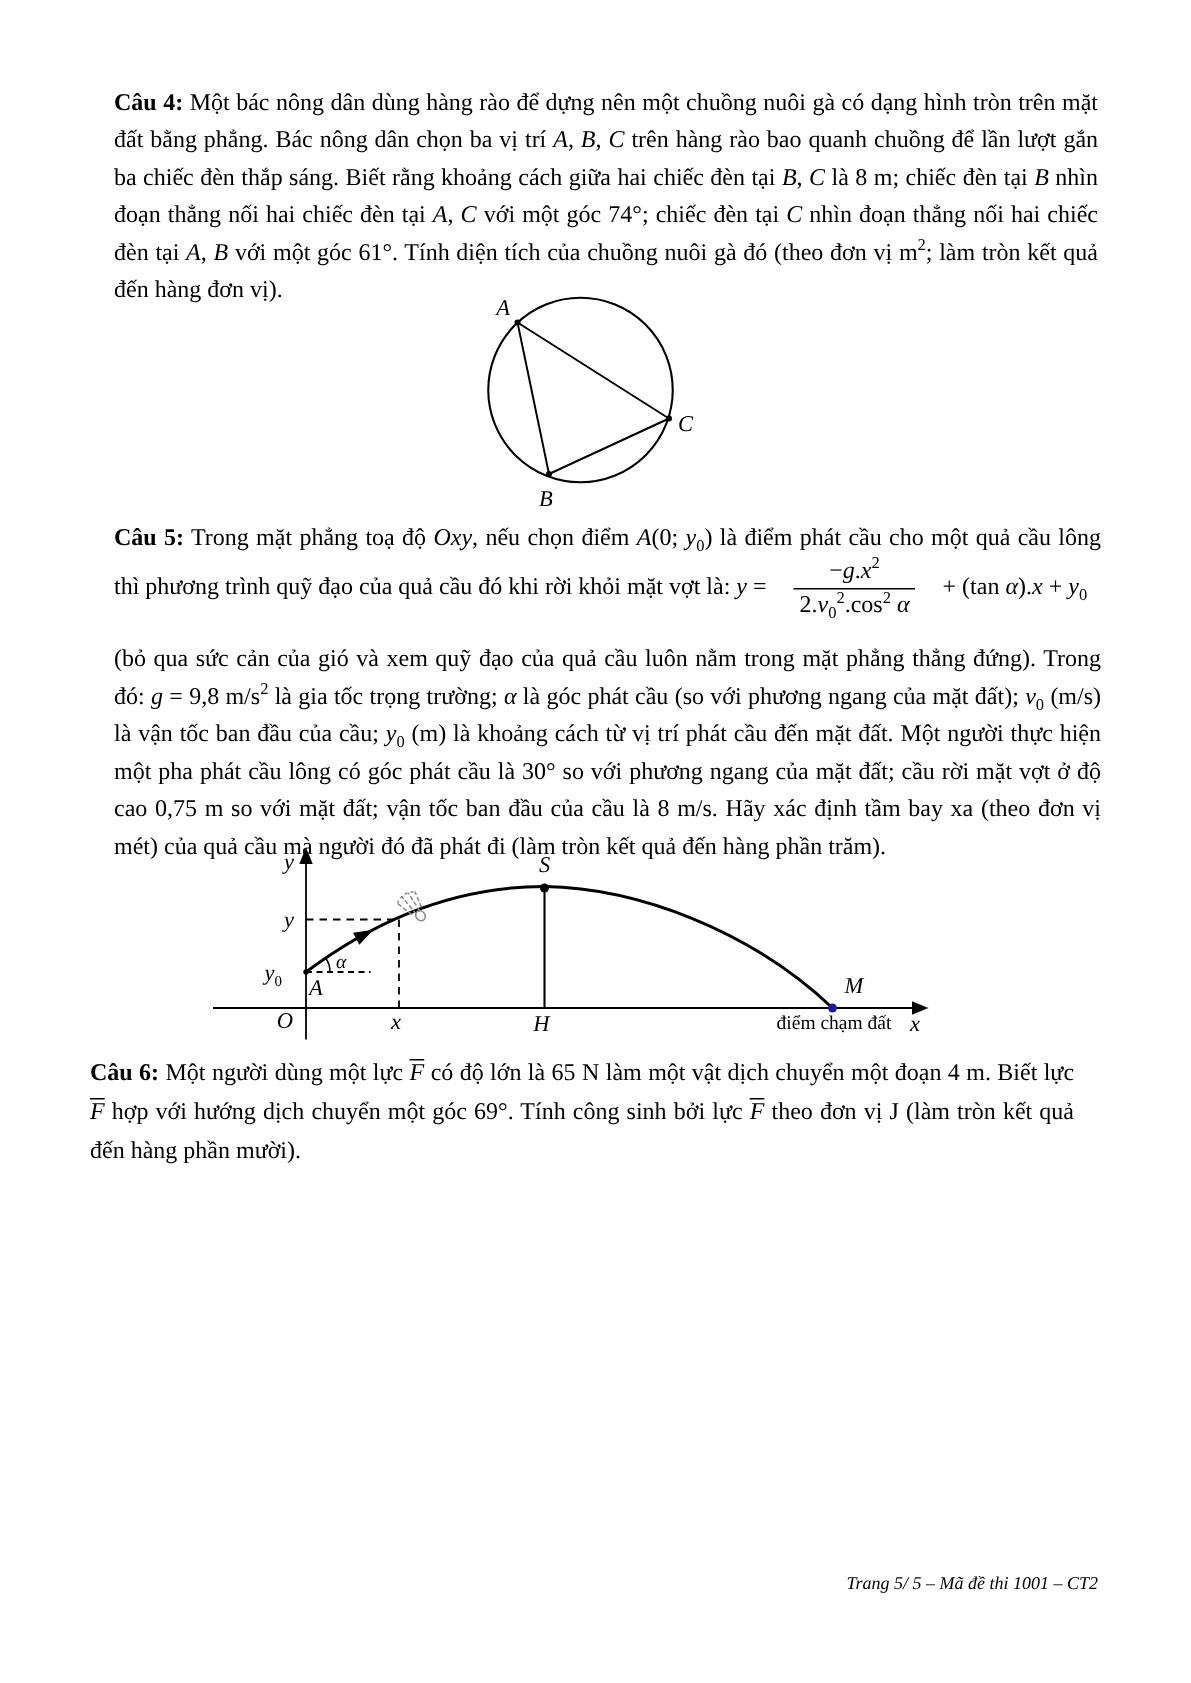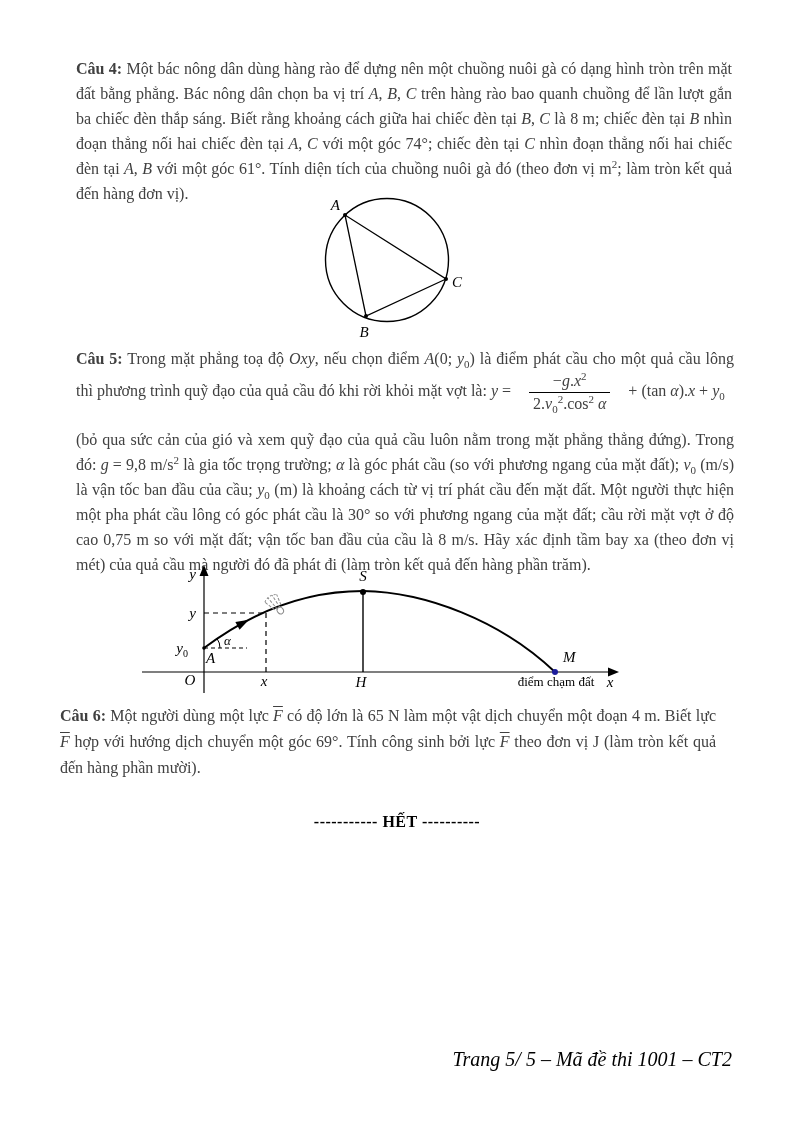--- a/index.html
+++ b/index.html
@@ -3,21 +3,21 @@
 <meta charset="utf-8">
 <style>
   html,body { margin:0; padding:0; background:#ffffff; }
   .page {
     position:relative; width:794px; height:1122px; background:#ffffff;
     font-family:"Liberation Serif","DejaVu Serif",serif; color:#000;
     overflow:hidden;
   }
   .para {
     position:absolute; margin:0; text-align:justify;
-    font-size:16px; line-height:25px; color:#404040;
+    font-size:16px; line-height:25px; color:#000000;
   }
   .q4  { top:56px;  left:76px; width:656px; }
   .q5a { top:346px; left:76px; width:658px; }
   .q5b { top:427px; left:76px; width:658px; }
   .q6  { top:703px; left:60px; width:656px; line-height:26px; }
 
   .seg { white-space:pre-wrap; }
   .s-n   { }
   .s-b   { font-weight:bold; }
   .s-i   { font-style:italic; }
@@ -42,21 +42,21 @@
   svg .it { font-style:italic; }
   svg .small { font-size:13px; }
   .ln { stroke:#000; fill:none; }
 
   .het {
     position:absolute; top:813px; left:0; width:100%;
     text-align:center; font-weight:bold; font-size:16px; letter-spacing:0.5px;
   }
   .footer {
     position:absolute; top:1048px; right:62px;
-    font-style:italic; font-size:20px;
+    font-style:italic; font-size:12px;
   }
 </style>
 </head>
 <body>
 
 <div class="page">
 
   <p class="para q4"><span class="seg s-b">Câu 4:</span><span class="seg s-n"> Một bác nông dân dùng hàng rào để dựng nên một chuồng nuôi gà có dạng hình tròn trên mặt đất bằng phẳng. Bác nông dân chọn ba vị trí </span><span class="seg s-i">A</span><span class="seg s-n">, </span><span class="seg s-i">B</span><span class="seg s-n">, </span><span class="seg s-i">C</span><span class="seg s-n"> trên hàng rào bao quanh chuồng để lần lượt gắn ba chiếc đèn thắp sáng. Biết rằng khoảng cách giữa hai chiếc đèn tại </span><span class="seg s-i">B</span><span class="seg s-n">, </span><span class="seg s-i">C</span><span class="seg s-n"> là 8 m; chiếc đèn tại </span><span class="seg s-i">B</span><span class="seg s-n"> nhìn đoạn thẳng nối hai chiếc đèn tại </span><span class="seg s-i">A</span><span class="seg s-n">, </span><span class="seg s-i">C</span><span class="seg s-n"> với một góc 74°; chiếc đèn tại </span><span class="seg s-i">C</span><span class="seg s-n"> nhìn đoạn thẳng nối hai chiếc đèn tại </span><span class="seg s-i">A</span><span class="seg s-n">, </span><span class="seg s-i">B</span><span class="seg s-n"> với một góc 61°. Tính diện tích của chuồng nuôi gà đó (theo đơn vị m</span><span class="seg s-sup">2</span><span class="seg s-n">; làm tròn kết quả đến hàng đơn vị).</span></p>
 
   <figure class="fig-circle">
@@ -116,17 +116,16 @@
       <text class="it small" x="84" y="83">α</text>
       <text class="it" x="223" y="19" text-anchor="middle">S</text>
       <text class="it" x="221" y="125" text-anchor="middle">H</text>
       <text class="it" x="423" y="100">M</text>
       <text class="small" x="416" y="124" text-anchor="middle">điểm chạm đất</text>
     </svg>
   </figure>
 
   <p class="para q6"><span class="seg s-b">Câu 6:</span><span class="seg s-n"> Một người dùng một lực </span><span class="seg s-iol">F</span><span class="seg s-n"> có độ lớn là 65 N làm một vật dịch chuyển một đoạn 4 m. Biết lực </span><span class="seg s-iol">F</span><span class="seg s-n"> hợp với hướng dịch chuyển một góc 69°. Tính công sinh bởi lực </span><span class="seg s-iol">F</span><span class="seg s-n"> theo đơn vị J (làm tròn kết quả đến hàng phần mười).</span></p>
 
-  <div class="het">----------- HẾT ----------</div>
 
   <div class="footer">Trang 5/ 5 – Mã đề thi 1001 – CT2</div>
 
 </div>
 
 </body></html>

